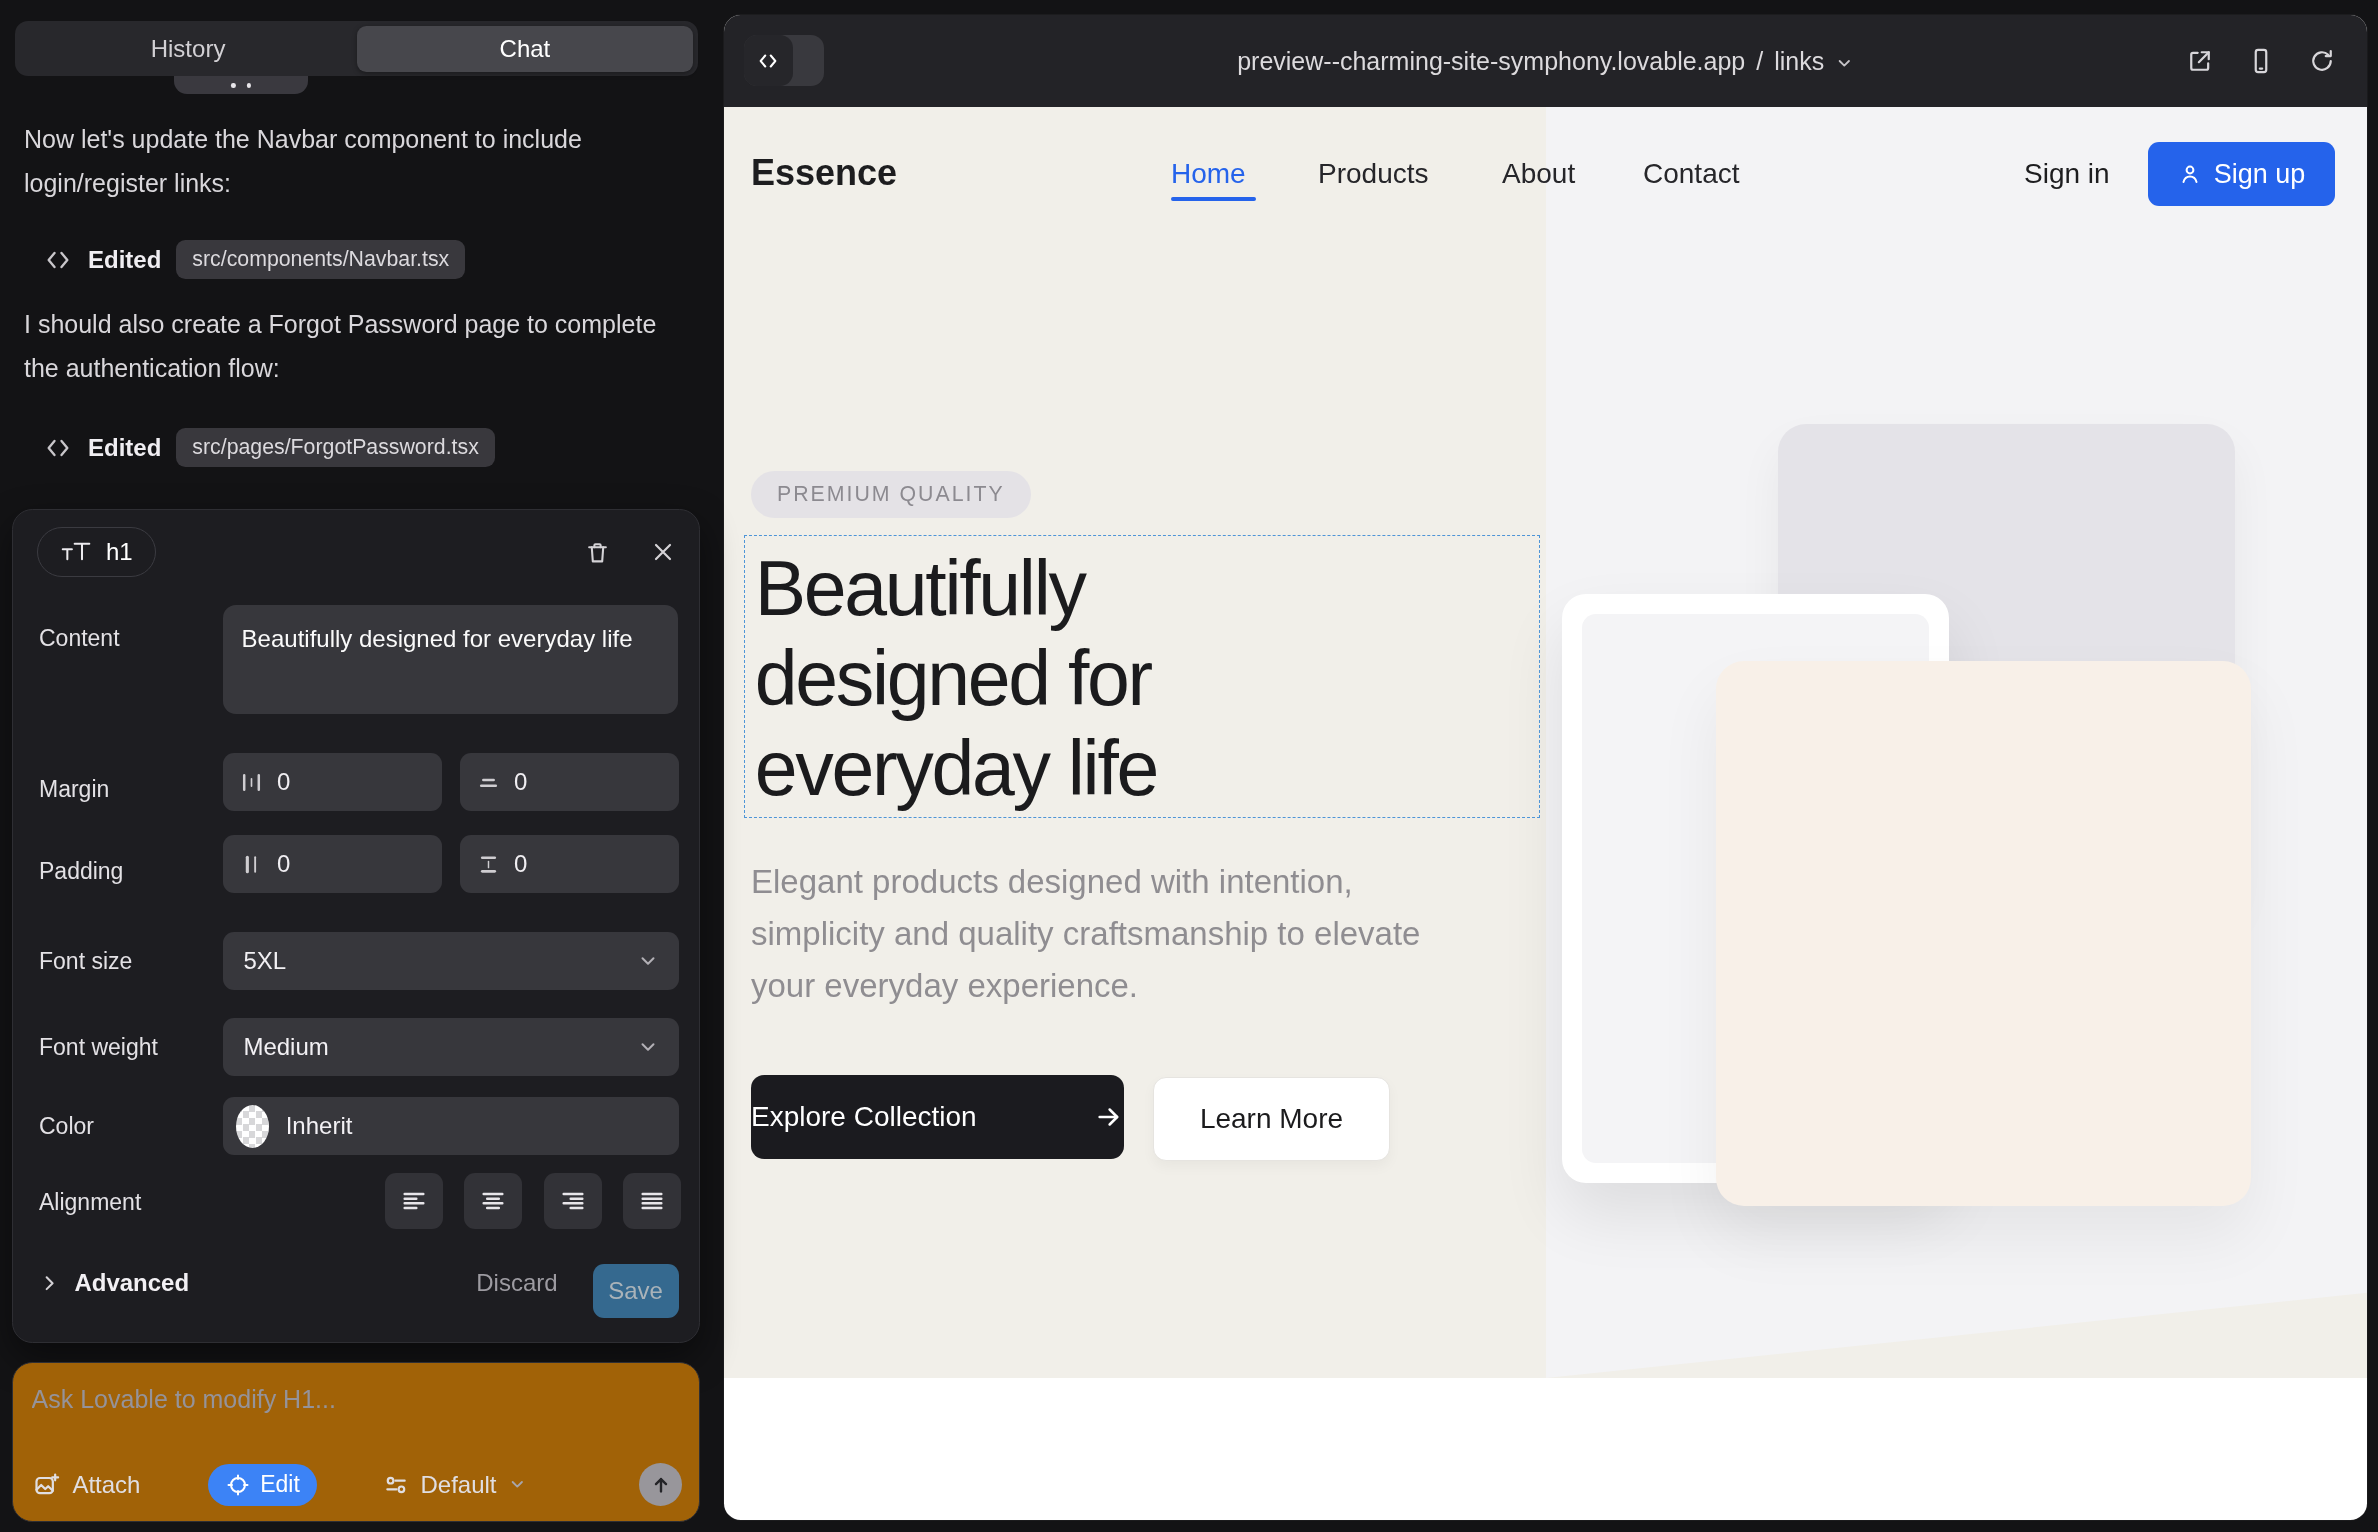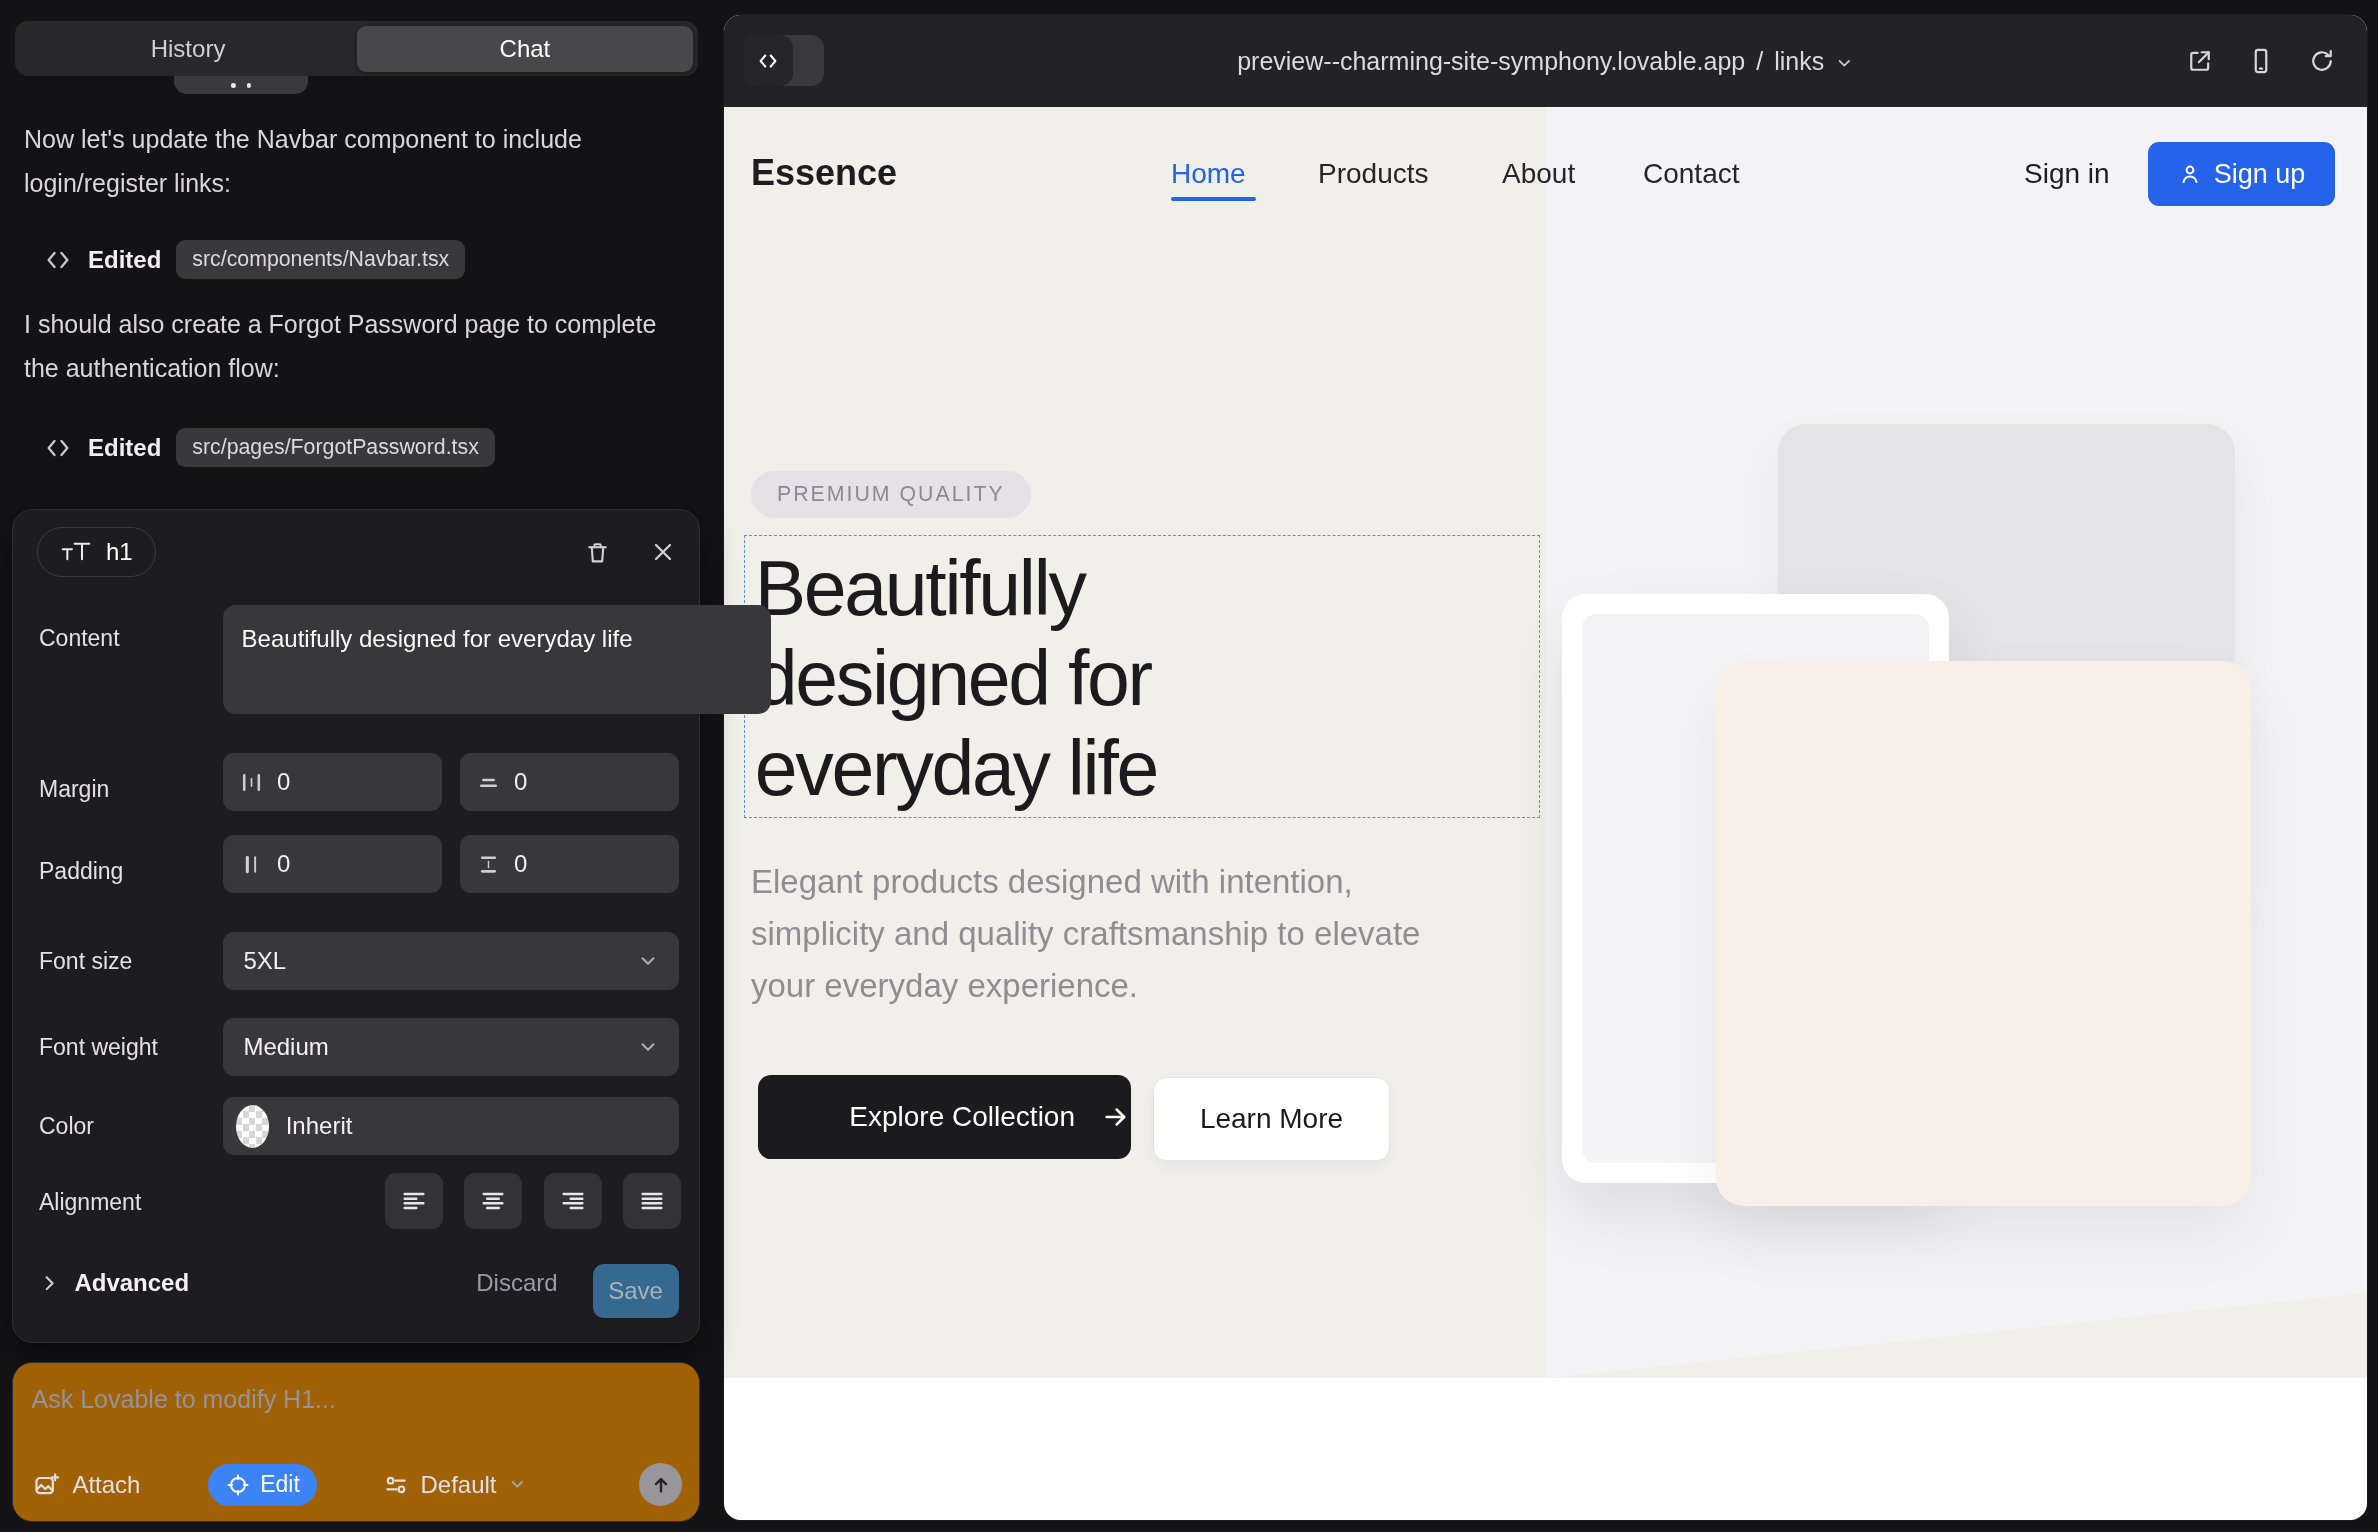--- a/index.html
+++ b/index.html
@@ -57,21 +57,21 @@
     display:flex; align-items:center; justify-content:space-between; }
   .tag-pill { display:flex; align-items:center; gap:13px; border:0.9px solid #3b3b41;
     border-radius:29px; padding:10.2px 22px; color:#ffffff; }
   .tag-pill .tag-name { font-size:24px; }
   .tag-pill .type-ic { color:#eceaee; }
   .ep-actions { display:flex; align-items:center; gap:41px; color:#d4d2d6; }
 
   .ep-label { position:absolute; left:26px; font-size:23px; font-weight:500; color:#e3e1e5; }
   .ep-field { position:absolute; background:#37373c; border-radius:11px; border:none; }
 
-  .content-area { left:210px; top:95px; width:548px; height:109px; border-radius:13px;
+  .content-area { left:210px; top:95px; width:455px; height:109px; border-radius:13px;
     color:#fafafa; font-size:24px; line-height:35px; padding:16px 18.6px;
     font-family:"Liberation Sans", sans-serif; resize:none; outline:none; }
 
   .num-input { height:58px; width:219px; display:flex; align-items:center; gap:13px;
     padding-left:16px; }
   .num-input .ic { color:#cfcdd1; }
   .num-input input { background:transparent; border:none; outline:none; width:139px;
     color:#f0eef2; font-size:24px; font-family:"Liberation Sans", sans-serif; }
 
   .select-field { left:210px; width:456px; height:58px; display:flex; align-items:center;
@@ -175,23 +175,23 @@
 
   .selection { position:absolute; left:19.5px; top:428px; width:796px; height:283px;
     border:1.9px dashed #4e95d7; }
   .hero-heading { padding:7.4px 0 0 10.2px; font-size:77px; line-height:90px;
     font-weight:500; letter-spacing:-2.3px; color:#1b1b1d; }
   .hero-heading span { display:block; }
 
   .hero-desc { position:absolute; left:27px; top:749px; width:737px; font-size:33px;
     line-height:52px; color:#8f8d91; }
 
-  .cta-primary { position:absolute; left:34px; top:968px; width:373px; height:84px;
+  .cta-primary { position:absolute; left:27px; top:968px; width:373px; height:84px;
     background:#1b1b1f; border-radius:13px; color:#ffffff; display:flex;
-    align-items:center; justify-content:flex-end; gap:26px; font-size:28px; font-weight:500; }
+    align-items:center; justify-content:space-between; gap:26px; font-size:28px; font-weight:500; }
   .cta-secondary { position:absolute; left:429px; top:970px; width:237px; height:84px;
     background:#ffffff; border:1.9px solid #e6e4e0; border-radius:13px; color:#1b1b1d;
     display:flex; align-items:center; justify-content:center; font-size:28px;
     font-weight:500; box-shadow:0 5.6px 13px rgba(0,0,0,.04); }
 </style>
 </head>
 <body>
 
 <div class="app">
 

